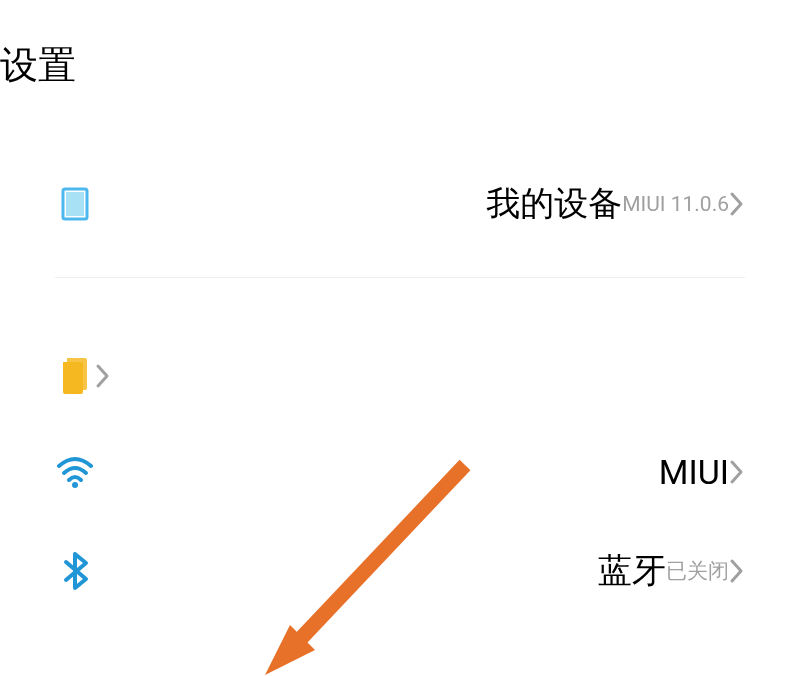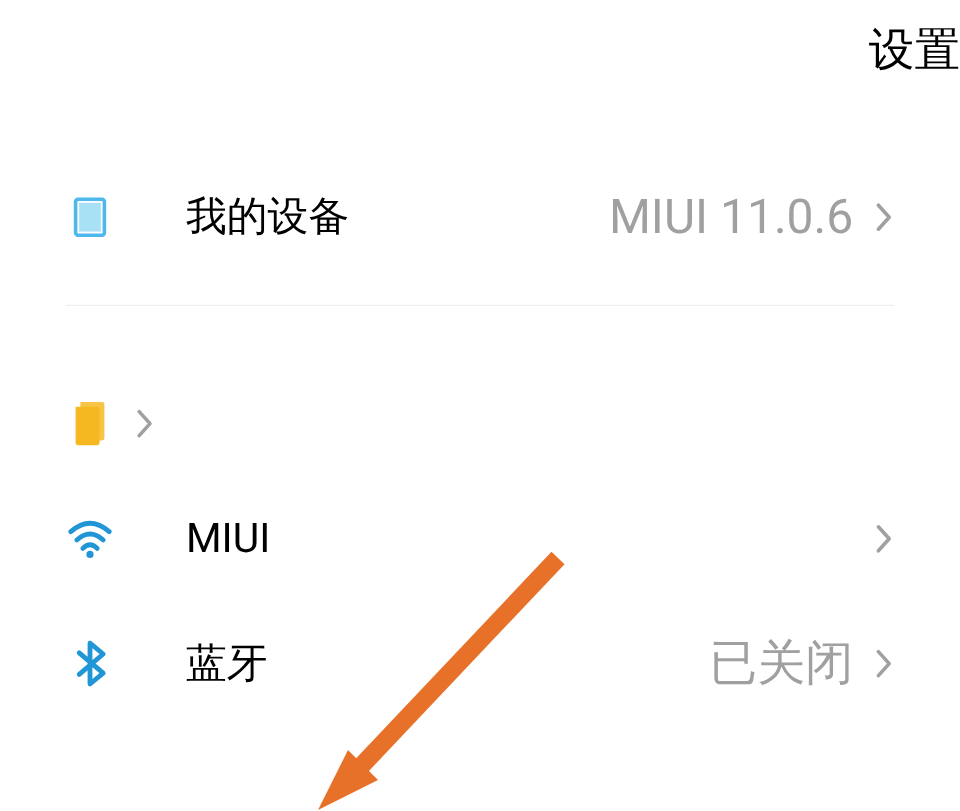--- a/index.html
+++ b/index.html
@@ -9,22 +9,22 @@
     }
     body {
       font-family: -apple-system, BlinkMacSystemFont, "Segoe UI", Roboto, "Helvetica Neue", Arial, sans-serif;
       background: #ffffff;
       width: 800px;
       height: 676px;
       position: relative;
       overflow: hidden;
     }
     .header {
-      text-align: right;
-      padding: 16px 0 40px 0;
+      text-align: left;
+      padding: 40px 0 40px 0;
     }
     .header-title {
       font-size: 38px;
       font-weight: 500;
       color: #000;
     }
     .settings-container {
       padding: 0 55px;
     }
     .settings-item {
@@ -52,25 +52,25 @@
       align-items: center;
       justify-content: center;
       flex-shrink: 0;
     }
     .item-label {
       font-size: 34px;
       color: #000;
       font-weight: 400;
       margin-left: 60px;
       flex: 1;
+      text-align: right;
     }
     .item-value {
-      font-size: 40px;
+      font-size: 21px;
       color: #a0a0a0;
-      margin-right: 18px;
     }
     .chevron {
       color: #a0a0a0;
       display: flex;
       align-items: center;
     }
     .arrow-annotation {
       position: absolute;
       pointer-events: none;
       z-index: 100;

